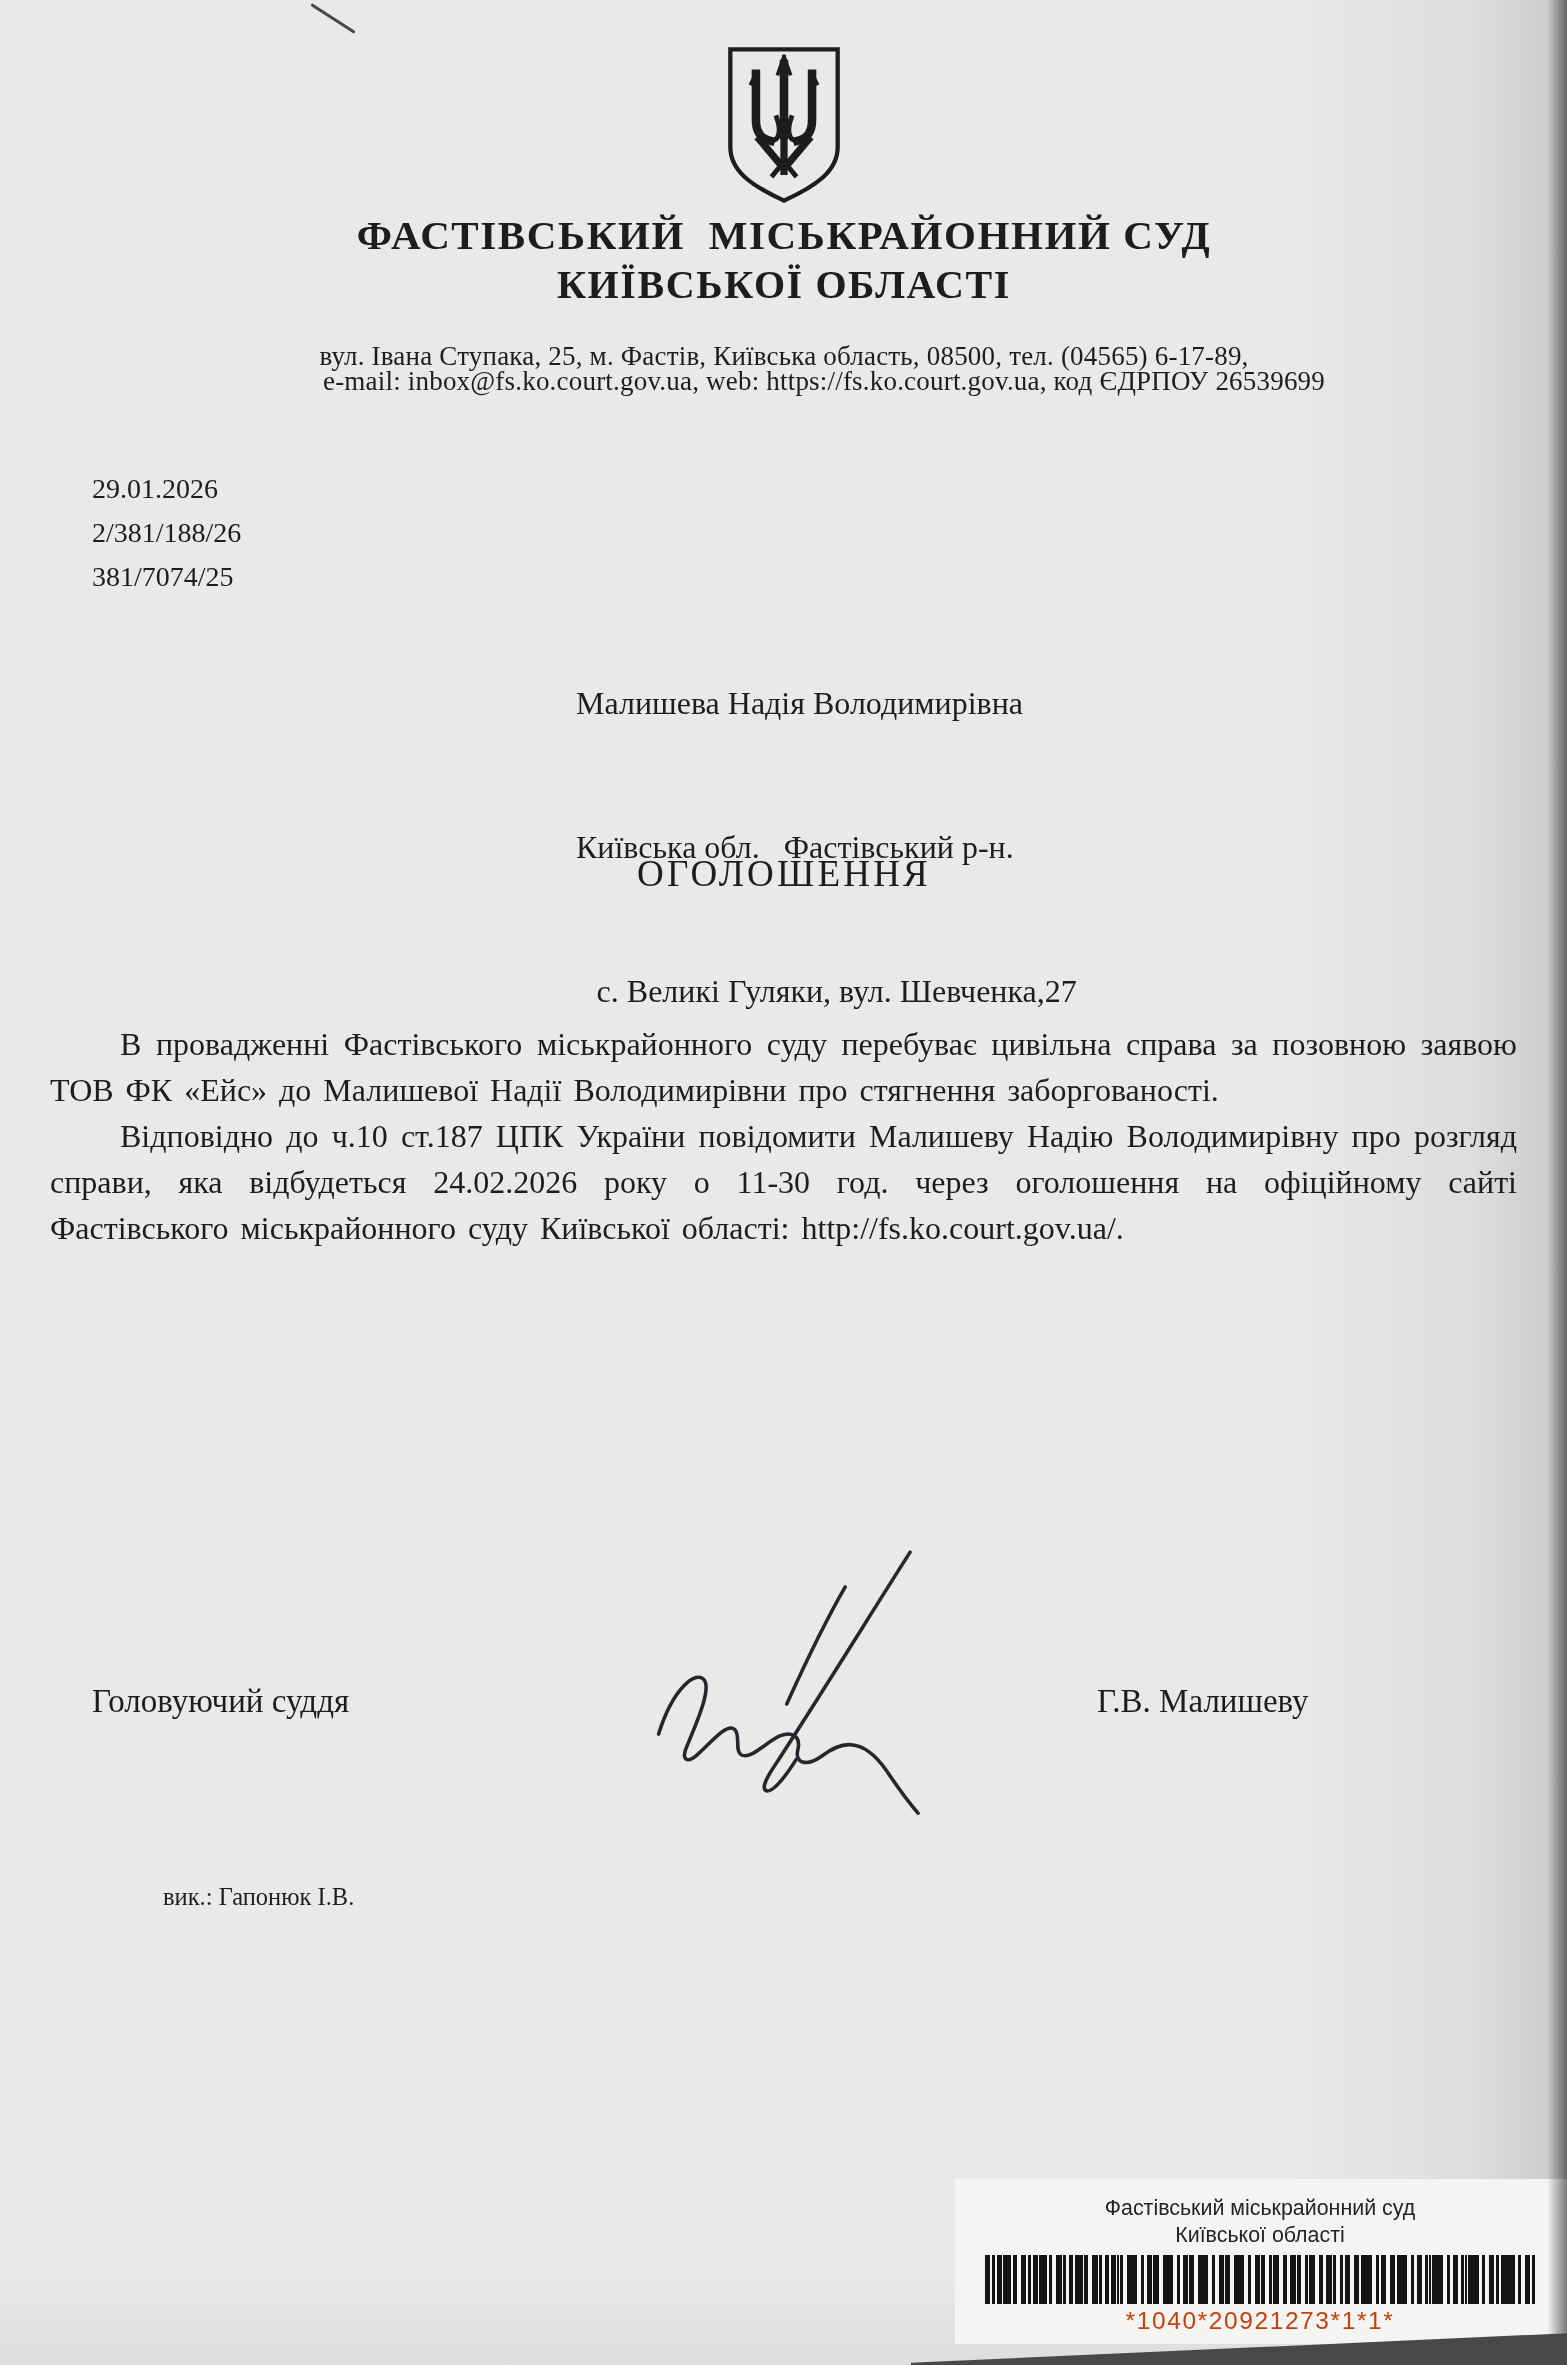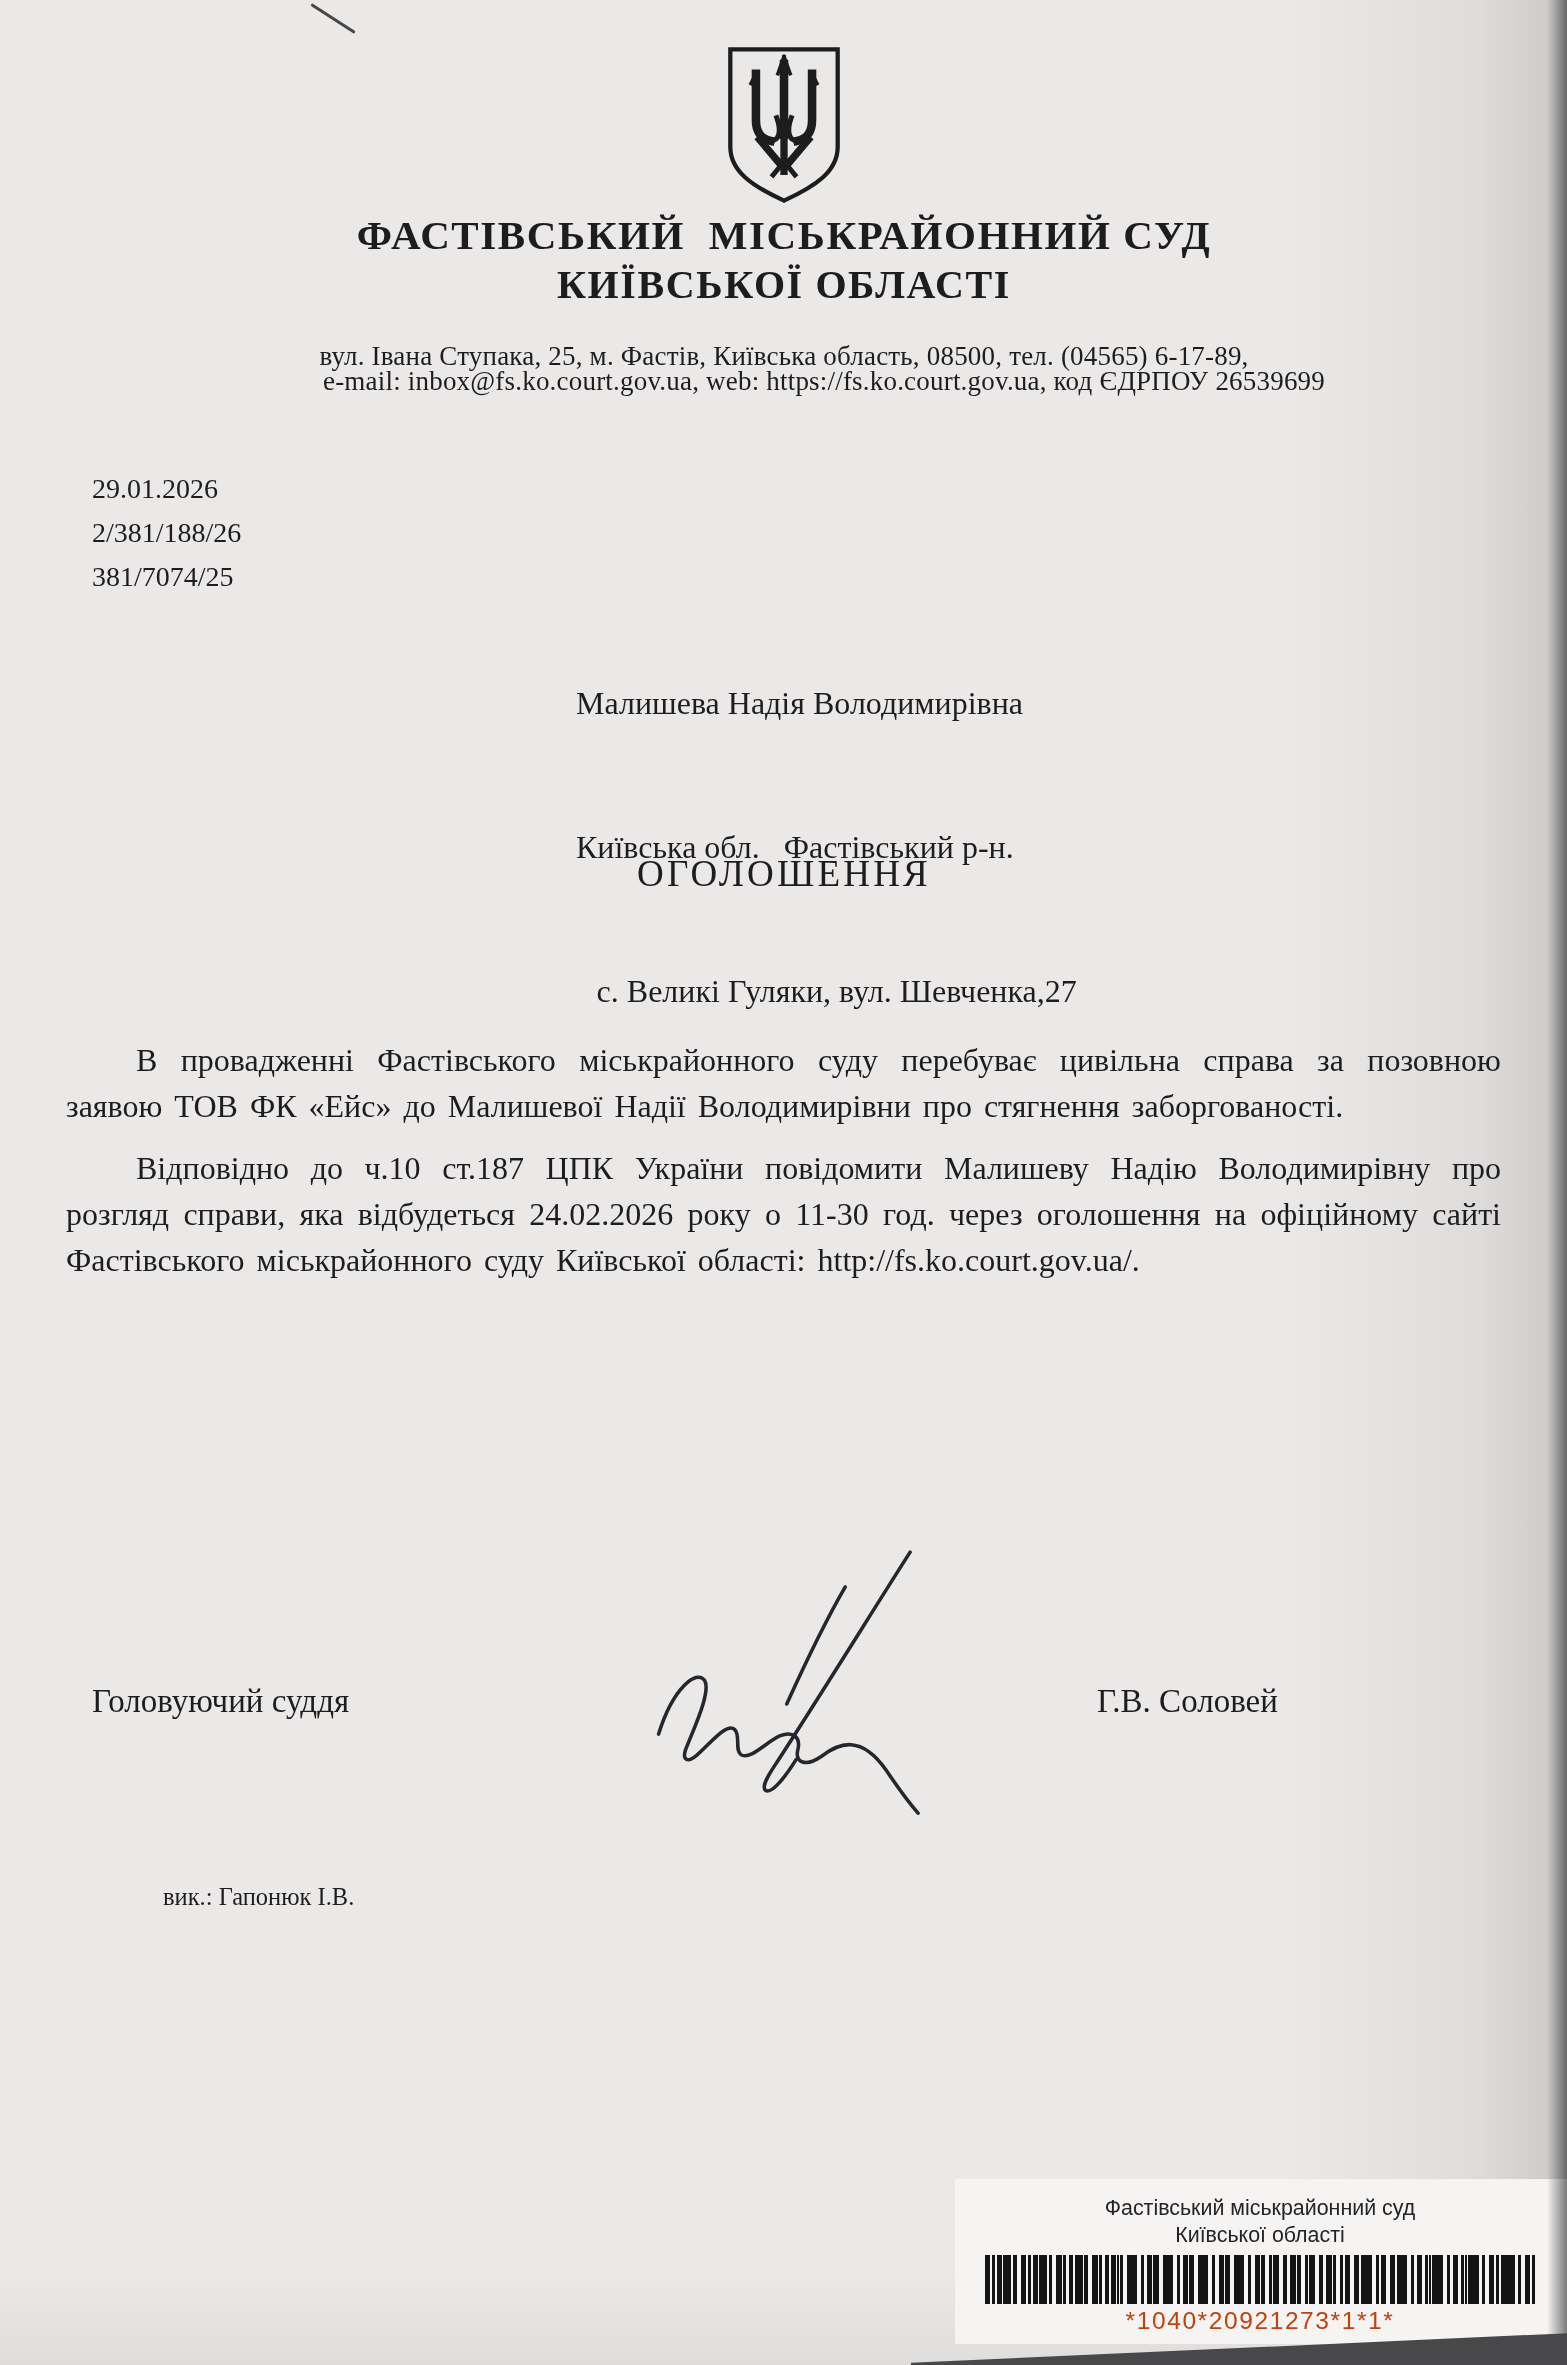--- a/index.html
+++ b/index.html
@@ -46,21 +46,21 @@
 
   
   .recipient{left:576px;top:583px;font-size:32px;line-height:48px;white-space:pre-wrap;}
   .recipient .r3{padding-left:20.6px;}
 
   
   .doc-title{top:852px;font-size:37px;letter-spacing:3.2px;}
 
   
   .body-text{left:50px;top:1021px;width:1467px;font-size:32px;line-height:46px;text-align:justify;}
-  .body-text p{margin:16px;text-indent:70px;word-spacing:4px;}
+  .body-text p{margin:0;text-indent:70px;word-spacing:4px;}
   .body-text .url{text-underline-offset:4.8px;}
 
   
   .judge-role{left:92px;top:1683px;font-size:33px;}
   .judge-name{left:1097px;top:1683px;font-size:33px;}
   .signature{left:608px;top:1541px;width:348px;height:277px;}
   .executor{left:163px;top:1883px;font-size:24.5px;}
 
   
   .sticker{left:955px;top:2179px;width:613px;height:165px;background:#f5f4f2;}
@@ -127,21 +127,21 @@
 <div class="abs judge-role">Головуючий суддя</div>
 <div class="abs signature">
   <svg viewBox="0 0 440 350" width="348" height="277">
     <g fill="none" stroke="#26262e" stroke-width="4.5" stroke-linecap="round">
       <path d="M382,14 C336,86 268,196 212,282 C202,297 194,310 199,315 C208,321 228,292 238,276"></path>
       <path d="M300,58 C272,106 246,162 226,206"></path>
       <path d="M64,244 C82,186 112,162 122,176 C131,190 108,238 98,264 C94,276 100,281 112,271 C132,253 150,230 160,238 C168,245 160,264 168,270 C180,278 202,252 218,246 C234,240 244,248 240,264 C236,280 250,286 270,272 C292,255 320,244 352,290 C368,314 380,330 392,344"></path>
     </g>
   </svg>
 </div>
-<div class="abs judge-name">Г.В. Соловей</div>
+<div class="abs judge-name">Г.В. Малишеву</div>
 <div class="abs executor">вик.: Гапонюк І.В.</div>
 
 <div class="abs sticker"></div>
 <div class="abs bc-block">
   <div class="bc-label">Фастівський міськрайонний суд</div>
   <div class="bc-label">Київської області</div>
   <div class="bc-bars"></div>
   <div class="bc-value">*1040*20921273*1*1*</div>
 </div>
 

